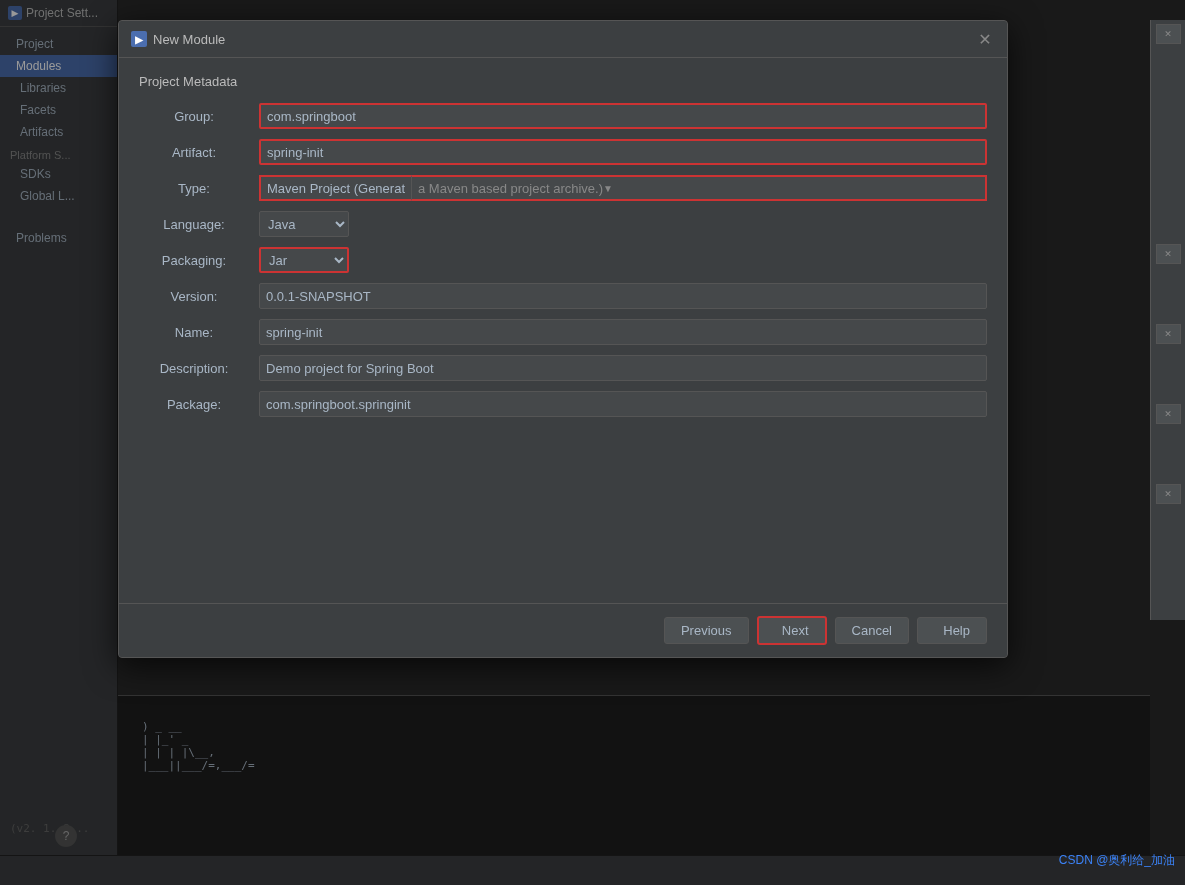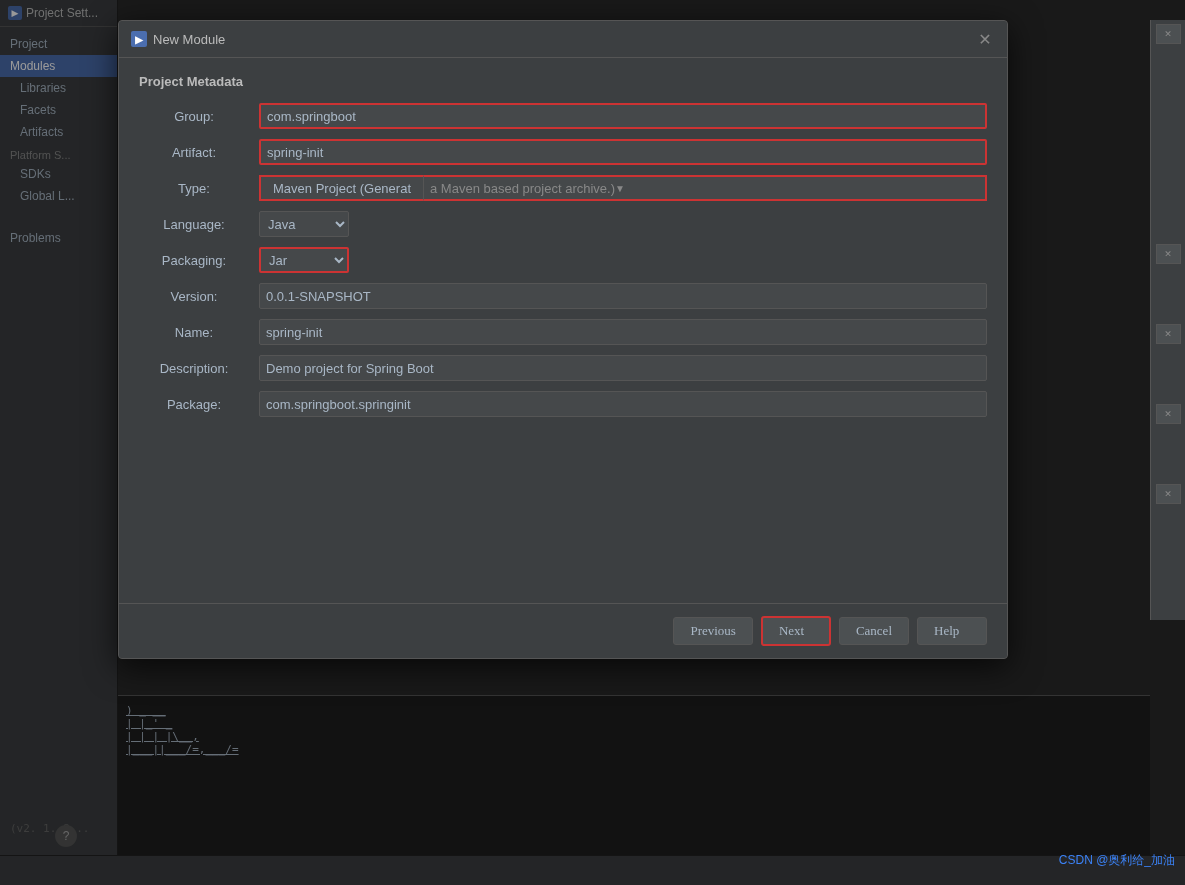--- a/index.html
+++ b/index.html
@@ -36,21 +36,21 @@
       padding: 6px 8px;
       font-size: 12px;
       color: #bbb;
       border-bottom: 1px solid #555;
       display: flex;
       align-items: center;
       gap: 4px;
     }
 
     .ide-sidebar-item {
-      padding: 4px 10px;
+      padding: 4px 16px;
       font-size: 12px;
       color: #a9b7c6;
       cursor: pointer;
     }
 
     .ide-sidebar-item.active {
       background: #4b6eaf;
       color: #fff;
     }
 
@@ -127,21 +127,21 @@
       border-radius: 2px;
     }
 
     .dialog-body {
       padding: 16px 20px;
       background: #3c3f41;
     }
 
     .section-title {
       font-size: 13px;
-      font-weight: bold;
+      font-weight: normal;
       color: #bbb;
       margin-bottom: 14px;
     }
 
     .form-row {
       display: flex;
       align-items: center;
       margin-bottom: 10px;
     }
 
@@ -176,21 +176,21 @@
       flex: 1;
       gap: 0;
     }
 
     .type-left {
       background: #45484a;
       border: 2px solid #cc3333;
       border-right: none;
       color: #a9b7c6;
       font-size: 13px;
-      padding: 4px 12px;
+      padding: 4px 6px;
       height: 26px;
       display: flex;
       align-items: center;
     }
 
     .type-right {
       flex: 1;
       background: #45484a;
       border: 2px solid #cc3333;
       border-left: 1px solid #555;
@@ -236,22 +236,21 @@
 
     .btn {
       padding: 5px 16px;
       font-size: 13px;
       border-radius: 3px;
       cursor: pointer;
       border: 1px solid #555;
       background: #4c5052;
       color: #a9b7c6;
       min-width: 70px;
-      text-align: left;
-      font-family: Liberation Serif, serif;
+      text-align: right;
     }
 
     .btn-primary {
       background: #4c5052;
       border: 2px solid #cc3333;
       color: #a9b7c6;
     }
 
     
     .ide-right-panel {
@@ -302,26 +301,25 @@
     }
 
     .terminal-area {
       position: absolute;
       bottom: 30px;
       left: 118px;
       right: 35px;
       height: 160px;
       background: #1e1e1e;
       border-top: 1px solid #555;
-      padding: 8px;
+      padding: 24px;
       font-family: monospace;
       font-size: 11px;
       color: #a9b7c6;
       overflow: hidden;
-      text-decoration: underline;
     }
 
     .help-circle {
       position: absolute;
       bottom: 38px;
       left: 55px;
       width: 22px;
       height: 22px;
       border-radius: 50%;
       background: #555;

